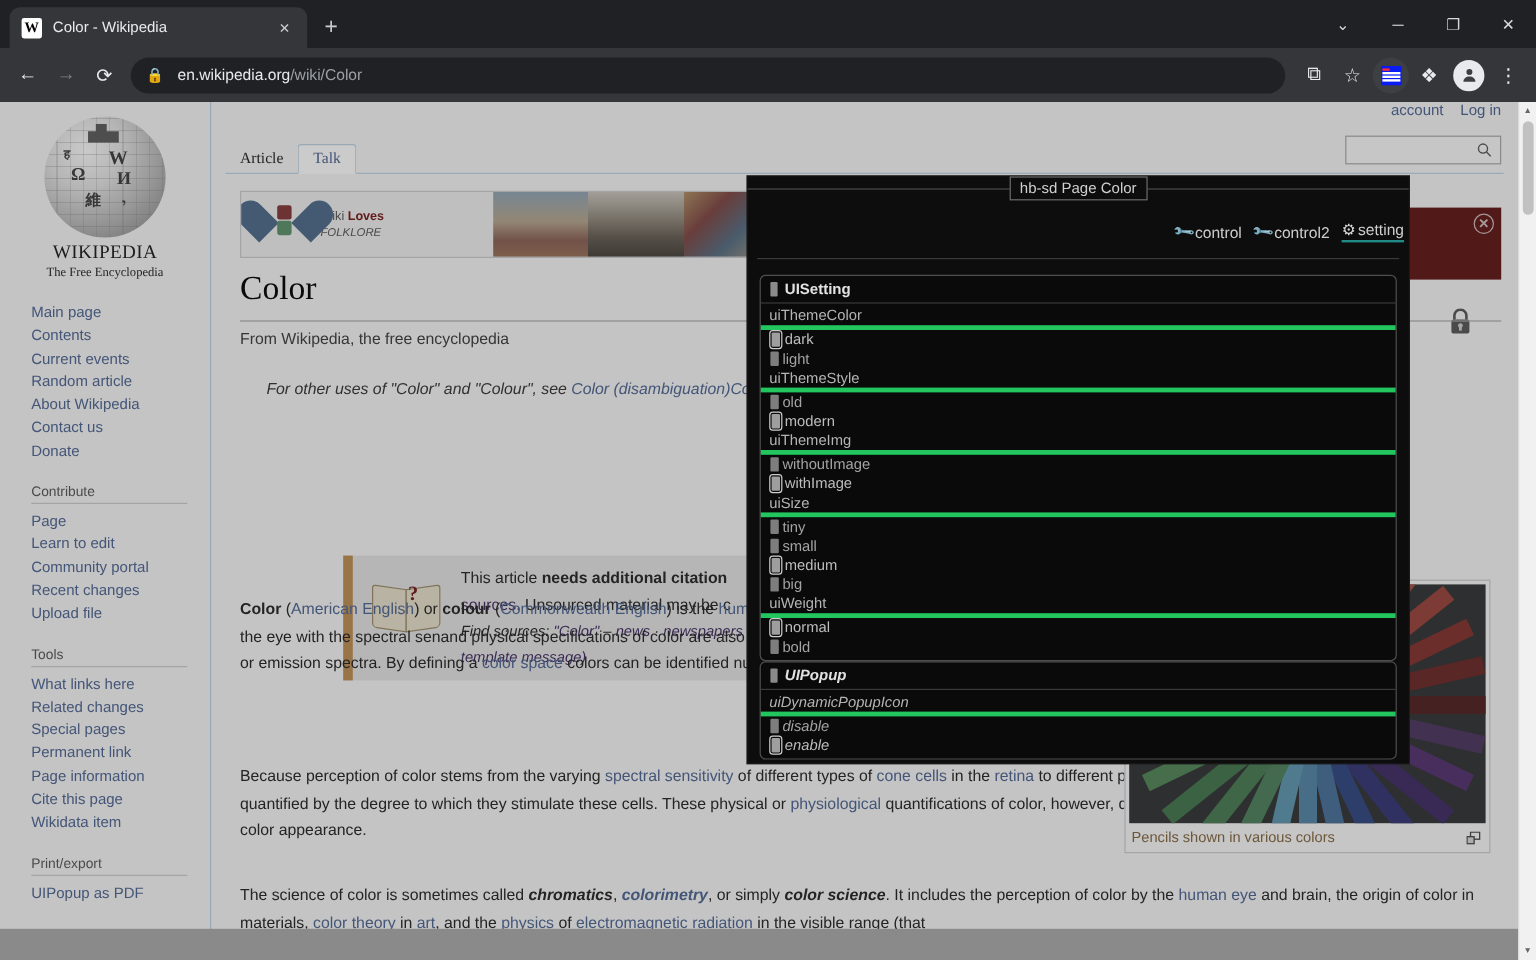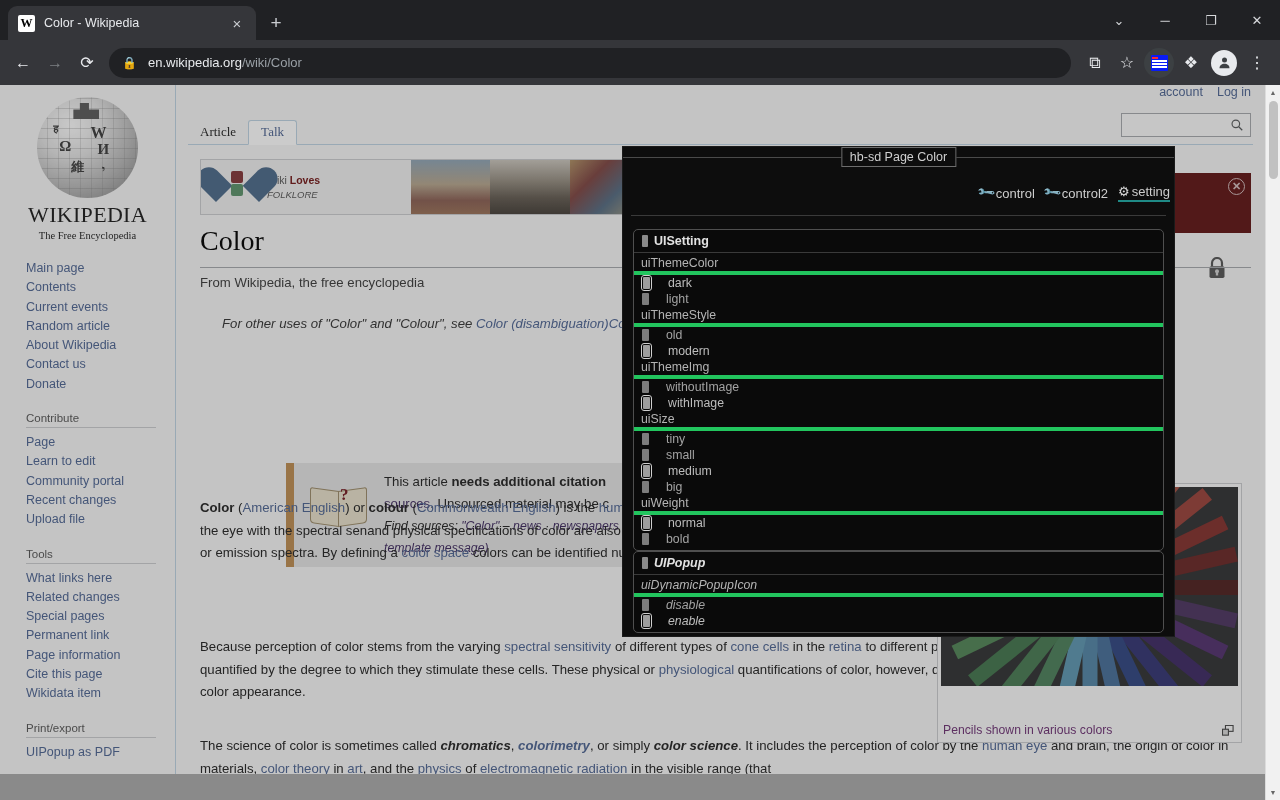--- a/index.html
+++ b/index.html
@@ -123,21 +123,21 @@
   .g2 { left: 53%; top: 27%; font-size: 16px; }
   .g3 { left: 60%; top: 44%; font-size: 15px; }
   .g4 { left: 34%; top: 60%; font-size: 13px; }
   .g5 { left: 64%; top: 64%; font-size: 13px; }
   .g6 { left: 16%; top: 24%; font-size: 10px; }
   .globe .notch {
     position: absolute; left: 36%; top: 6%; width: 26px; height: 16px;
     background: #5a5a5a; clip-path: polygon(0 40%,25% 40%,25% 0,60% 0,60% 40%,100% 40%,100% 100%,0 100%);
   }
   .wmark {
-    font-family: "Liberation Serif", serif; font-size: 22px; letter-spacing: .3px;
+    font-family: "Liberation Serif", serif; font-size: 16px; letter-spacing: .3px;
     color: #1a1a1a; margin-top: 4px;
   }
   .wtag {
     font-family: "Liberation Serif", serif; font-size: 10.5px; color: #222;
     margin-top: 2px;
   }
   .side-block { margin-top: 18px; padding-left: 26px; }
   .side-h {
     font-size: 11.5px; color: #555; padding-bottom: 3px;
     border-bottom: 1px solid #c8ccd1; margin-bottom: 5px; width: 130px;
@@ -279,21 +279,21 @@
   .pencil .body { position: absolute; left: 40px; top: 0; right: 0; height: 100%; }
   .pencil .tip {
     position: absolute; left: 22px; top: 0; width: 20px; height: 100%;
     background: #e2c98f; clip-path: polygon(0 50%, 100% 0, 100% 100%);
   }
   .pencil .lead {
     position: absolute; left: 16px; top: 2.5px; width: 10px; height: 10px;
     clip-path: polygon(0 50%, 100% 0, 100% 100%);
   }
   .thumb-cap {
-    font-size: 12.2px; color: #a21caf; padding: 5px 2px 2px; position: relative; margin-top: 32px;
+    font-size: 12.2px; color: #a16207; padding: 5px 2px 2px; position: relative;
   }
   .cap-ico { position: absolute; right: 4px; bottom: 3px; }
 
   
   .ov {
     position: absolute; left: 623px; top: 62px; width: 551px; height: 489px;
     background: #0d0d0d; color: #b9b9b9; z-index: 50;
     font-family: "Liberation Sans", sans-serif;
     box-shadow: 0 0 0 1px #1b1b1b;
   }
@@ -327,21 +327,21 @@
     padding: 0 8px; font-size: 12.5px; font-weight: 700; color: #e2e2e2;
     border-bottom: 1px solid #3a3a3a;
   }
   .bar { width: 6px; height: 12px; background: #8a8a8a; border-radius: 1px; display: inline-block; }
   .grp-body { padding: 2px 0 3px; }
   .sec-label {
     font-size: 12.3px; color: #b4b4b4; padding: 1px 0 1px 7px;
     border-bottom: 4px solid #22c55e;
   }
   .opt {
-    display: flex; align-items: center; gap: 16px; font-size: 12.3px;
+    display: flex; align-items: center; gap: 2px; font-size: 12.3px;
     color: #a3a3a3; padding: 0 0 0 7px; height: 16px; line-height: 16px;
   }
   .mk {
     width: 7px; height: 12px; background: #7d7d7d; border-radius: 1px;
     display: inline-block; flex-shrink: 0; margin: 0 1px;
   }
   .opt.on .mk {
     background: #9e9e9e; outline: 1px solid #cfcfcf; outline-offset: 1px;
     margin: 0 2px;
   }

